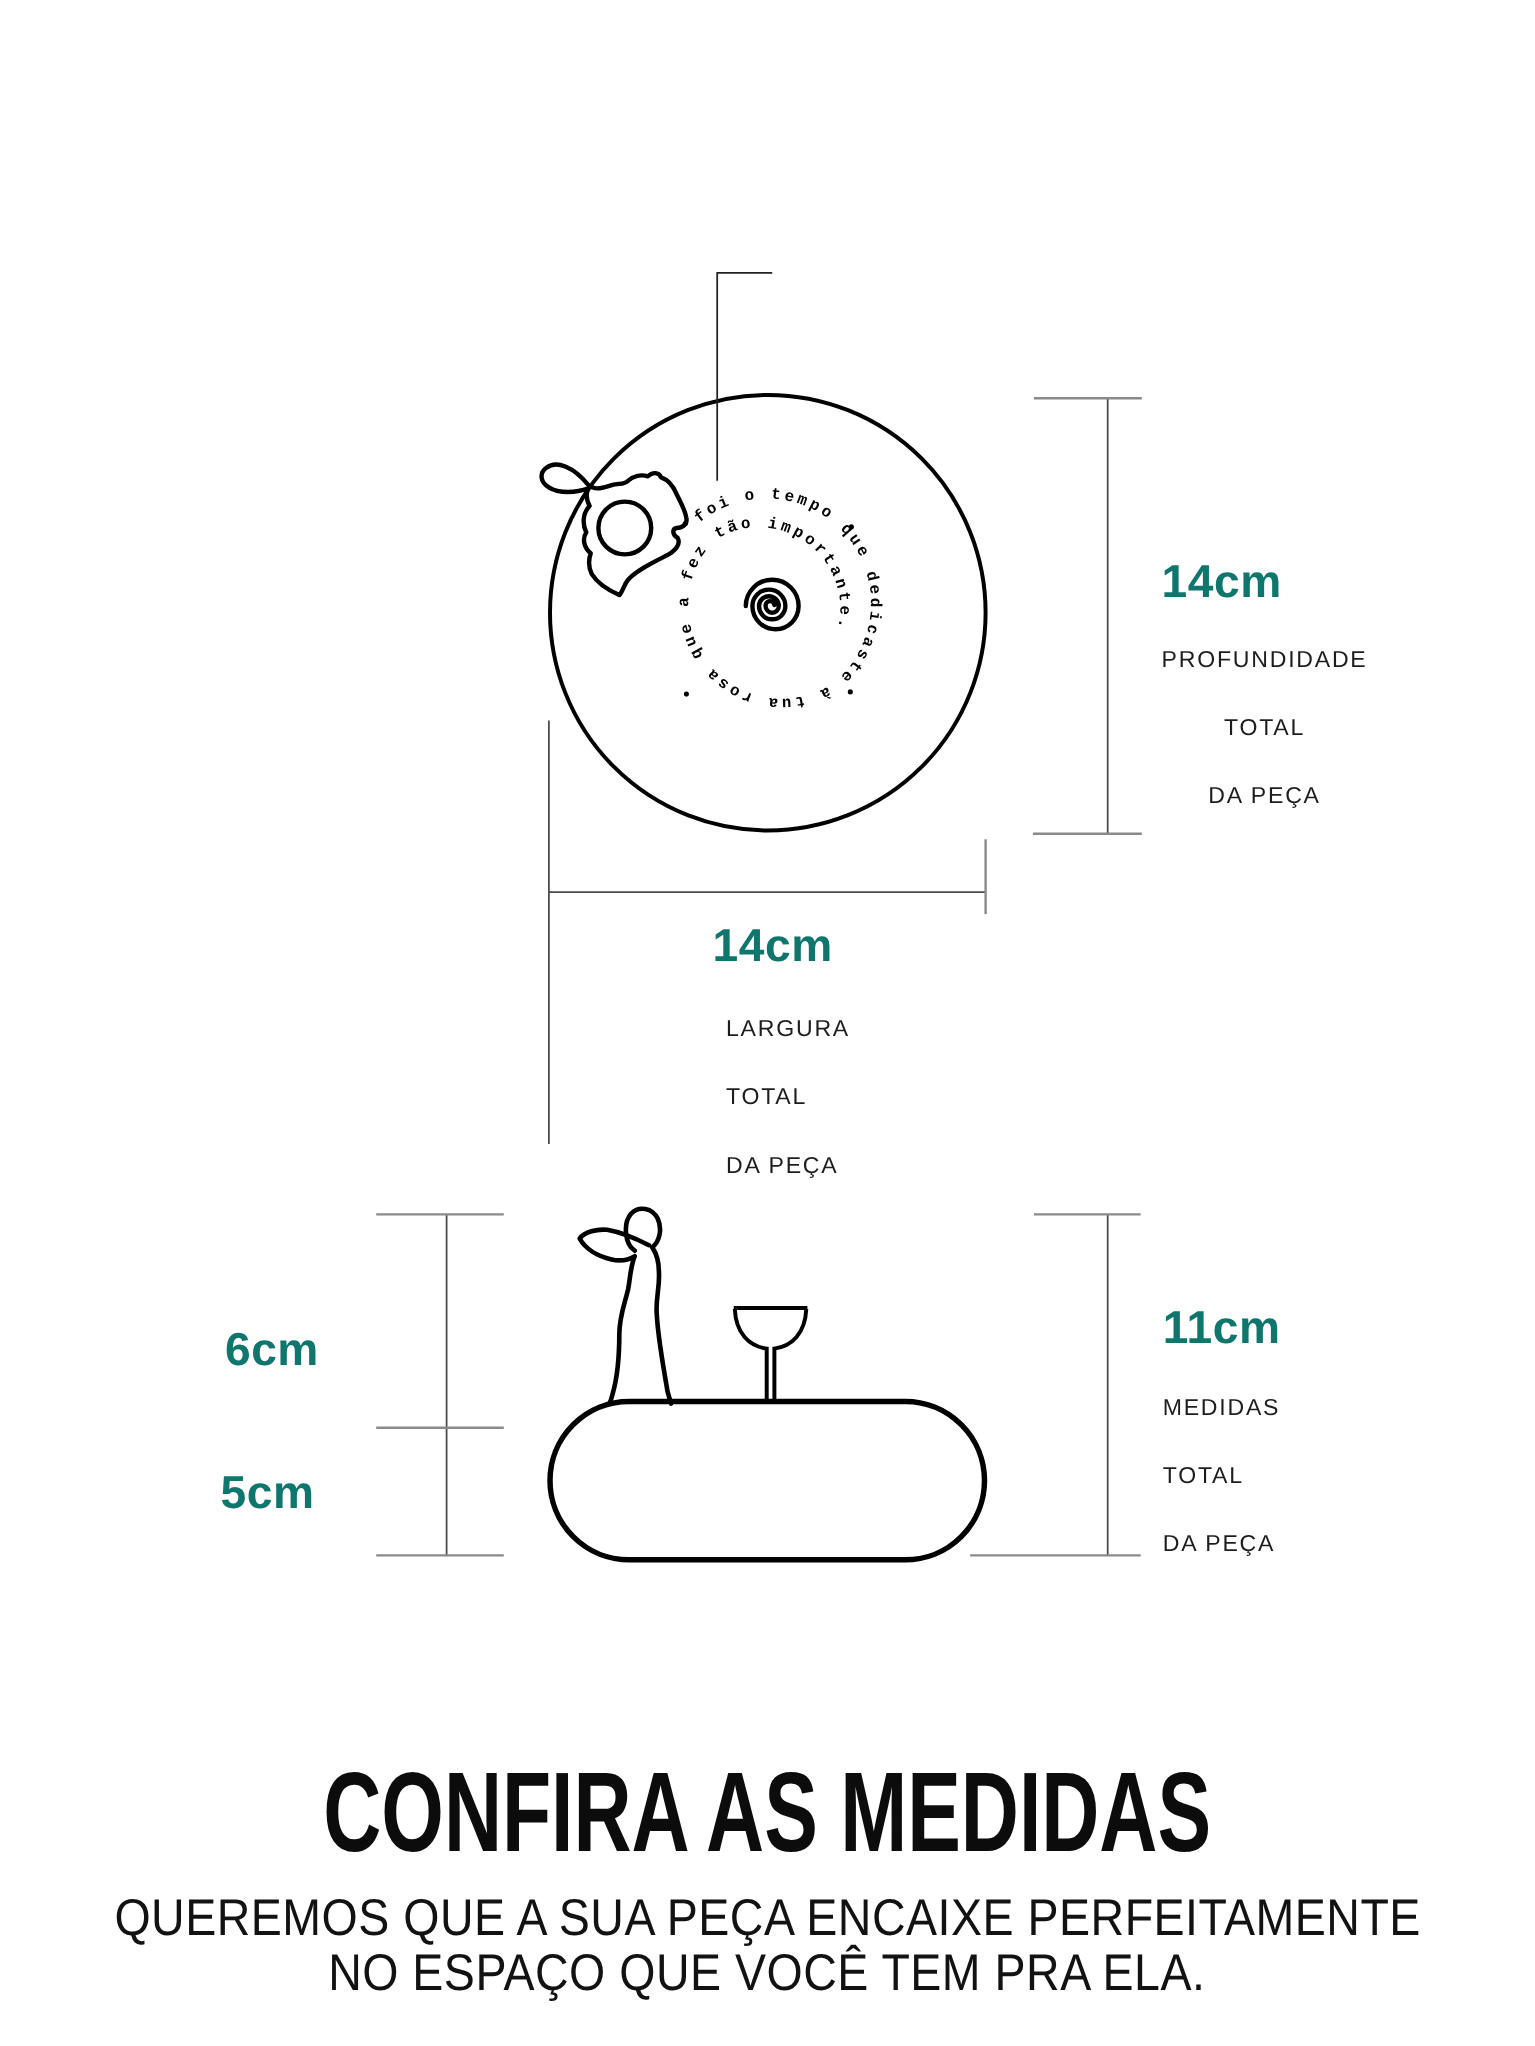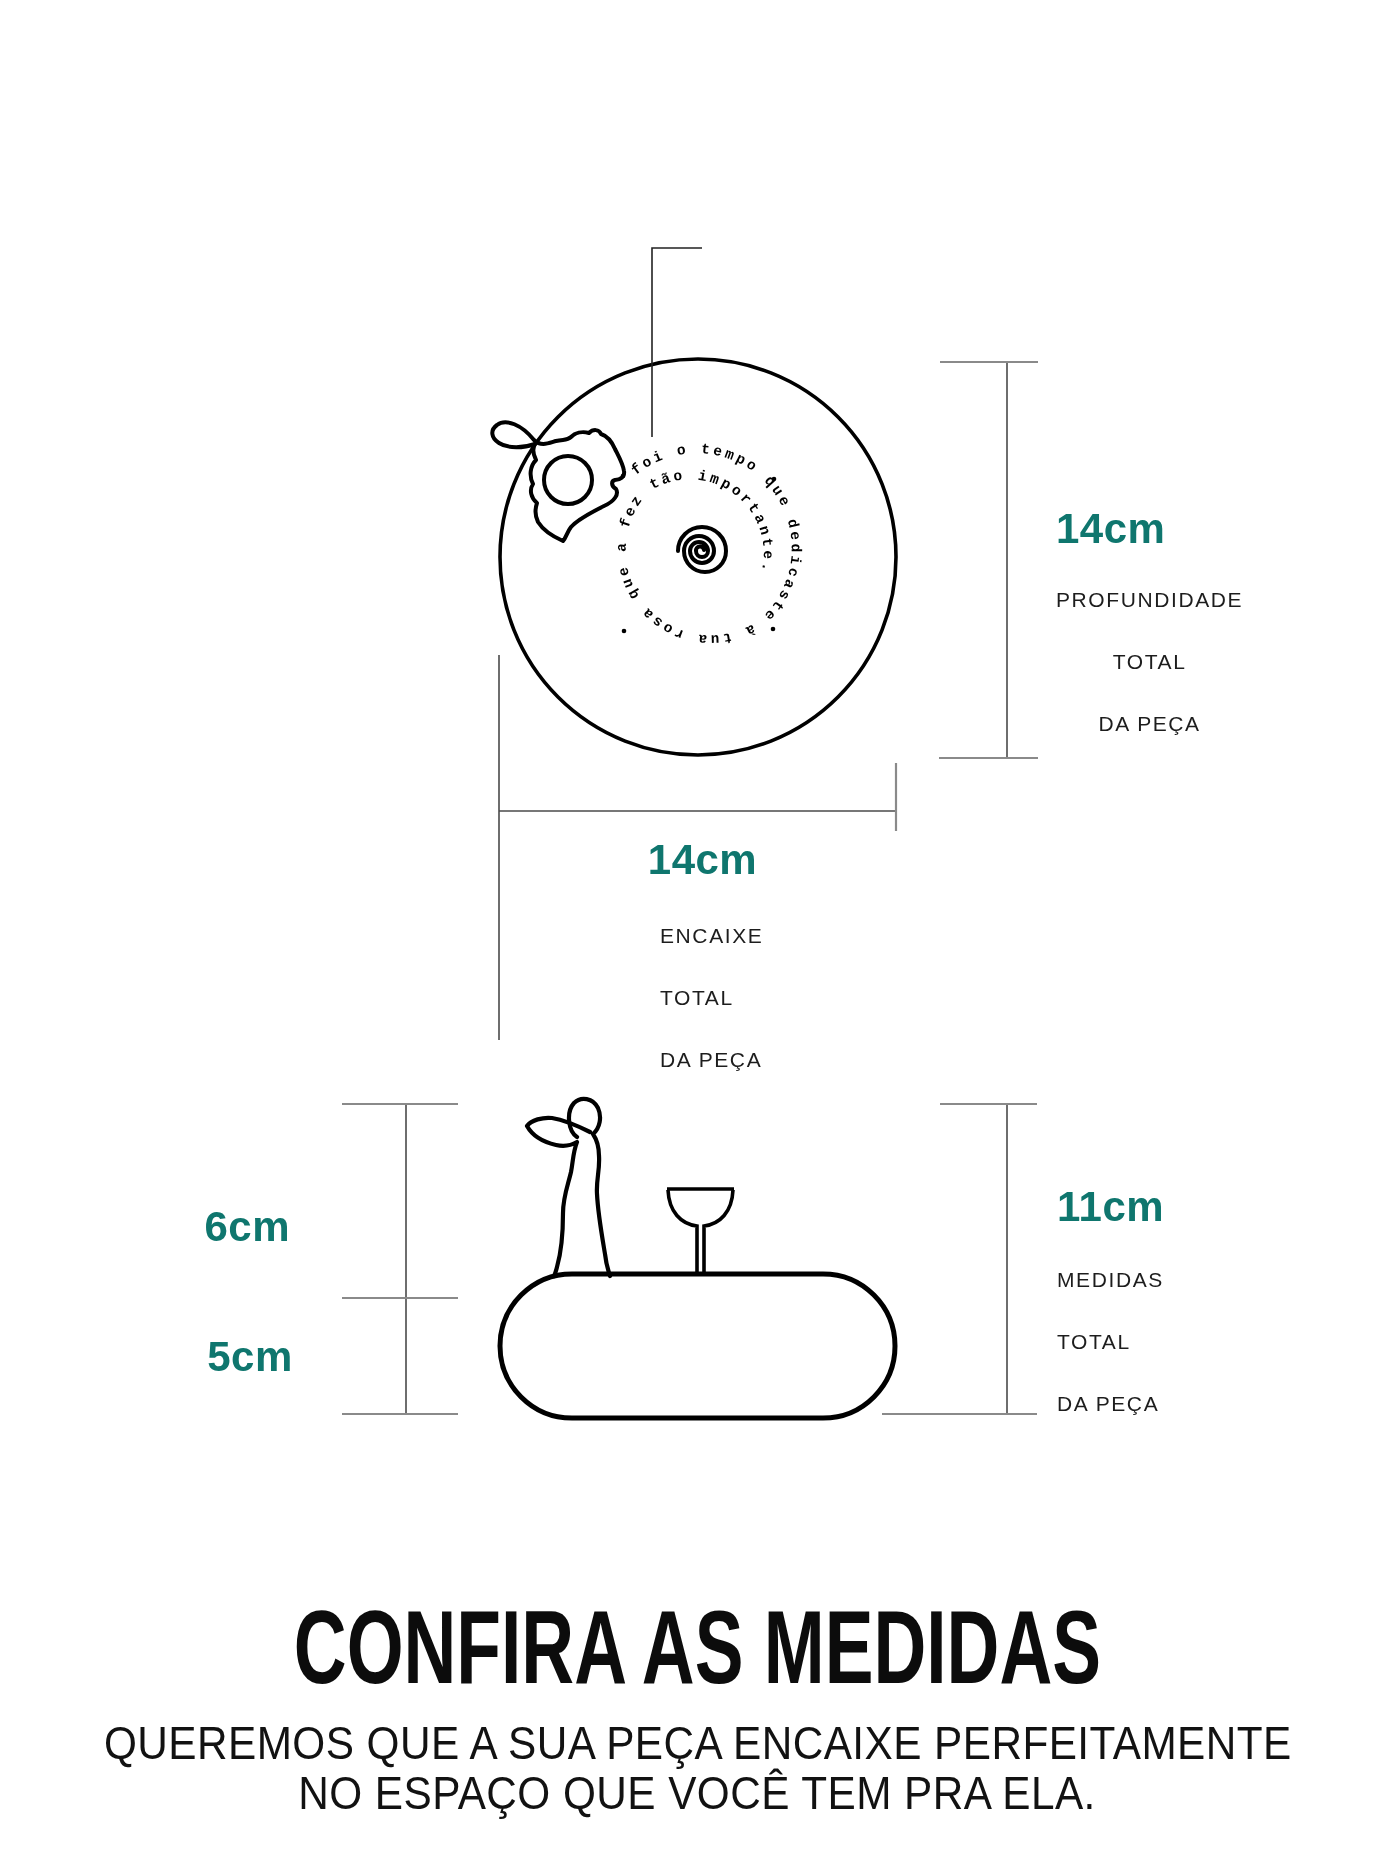--- a/index.html
+++ b/index.html
@@ -137,27 +137,27 @@
 
   <div class="abs num" style="left:1056px;top:505px;">14cm</div>
   <div class="abs cap" style="left:1056px;top:553px;text-align:center;">
     <div>PROFUNDIDADE</div>
     <div>TOTAL</div>
     <div>DA PEÇA</div>
   </div>
 
   <div class="abs num" style="left:610px;width:185px;text-align:center;top:836px;">14cm</div>
   <div class="abs cap" style="left:660px;top:889px;">
-    <div>ENCAIXE</div>
+    <div>LARGURA</div>
     <div>TOTAL</div>
     <div>DA PEÇA</div>
   </div>
 
   <div class="abs num rightcol" style="left:180px;width:110px;top:1203px;">6cm</div>
-  <div class="abs num rightcol" style="left:195px;width:110px;top:1333px;text-align:center;">5cm</div>
+  <div class="abs num rightcol" style="left:176px;width:110px;top:1333px;">5cm</div>
 
   <div class="abs num" style="left:1057px;top:1183px;">11cm</div>
   <div class="abs cap" style="left:1057px;top:1233px;">
     <div>MEDIDAS</div>
     <div>TOTAL</div>
     <div>DA PEÇA</div>
   </div>
 
   <div class="abs center subline" style="top:1718px;">
     <span class="squeeze">QUEREMOS QUE A SUA PEÇA ENCAIXE PERFEITAMENTE</span>

